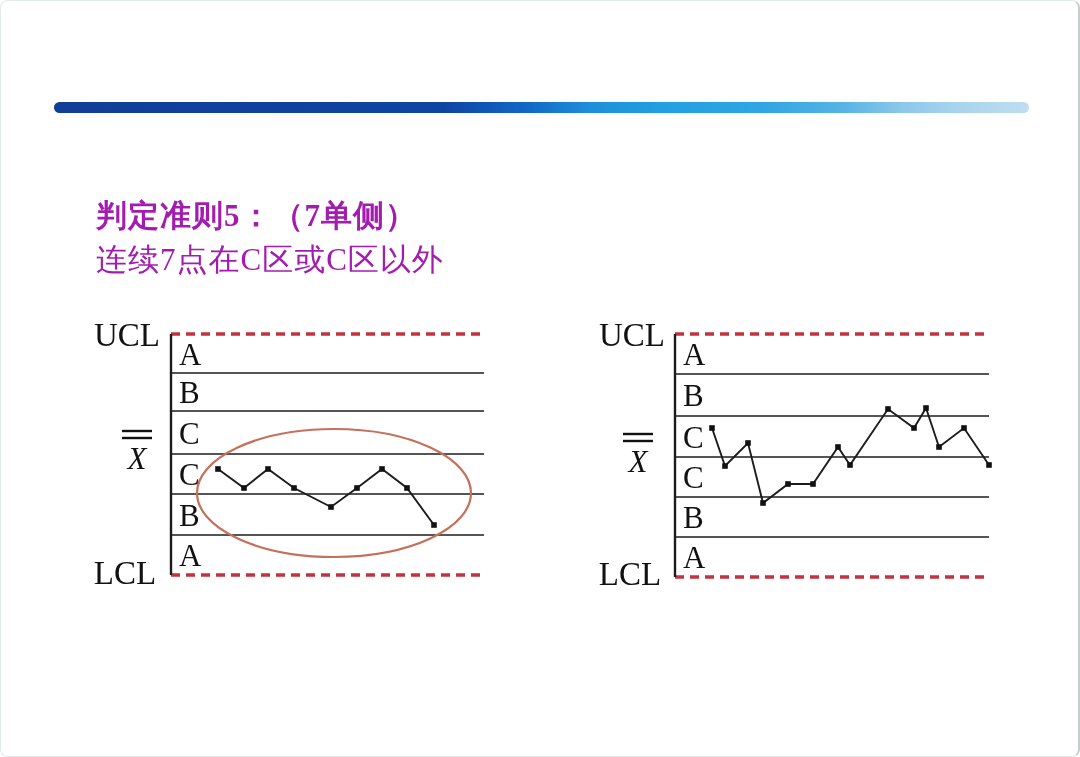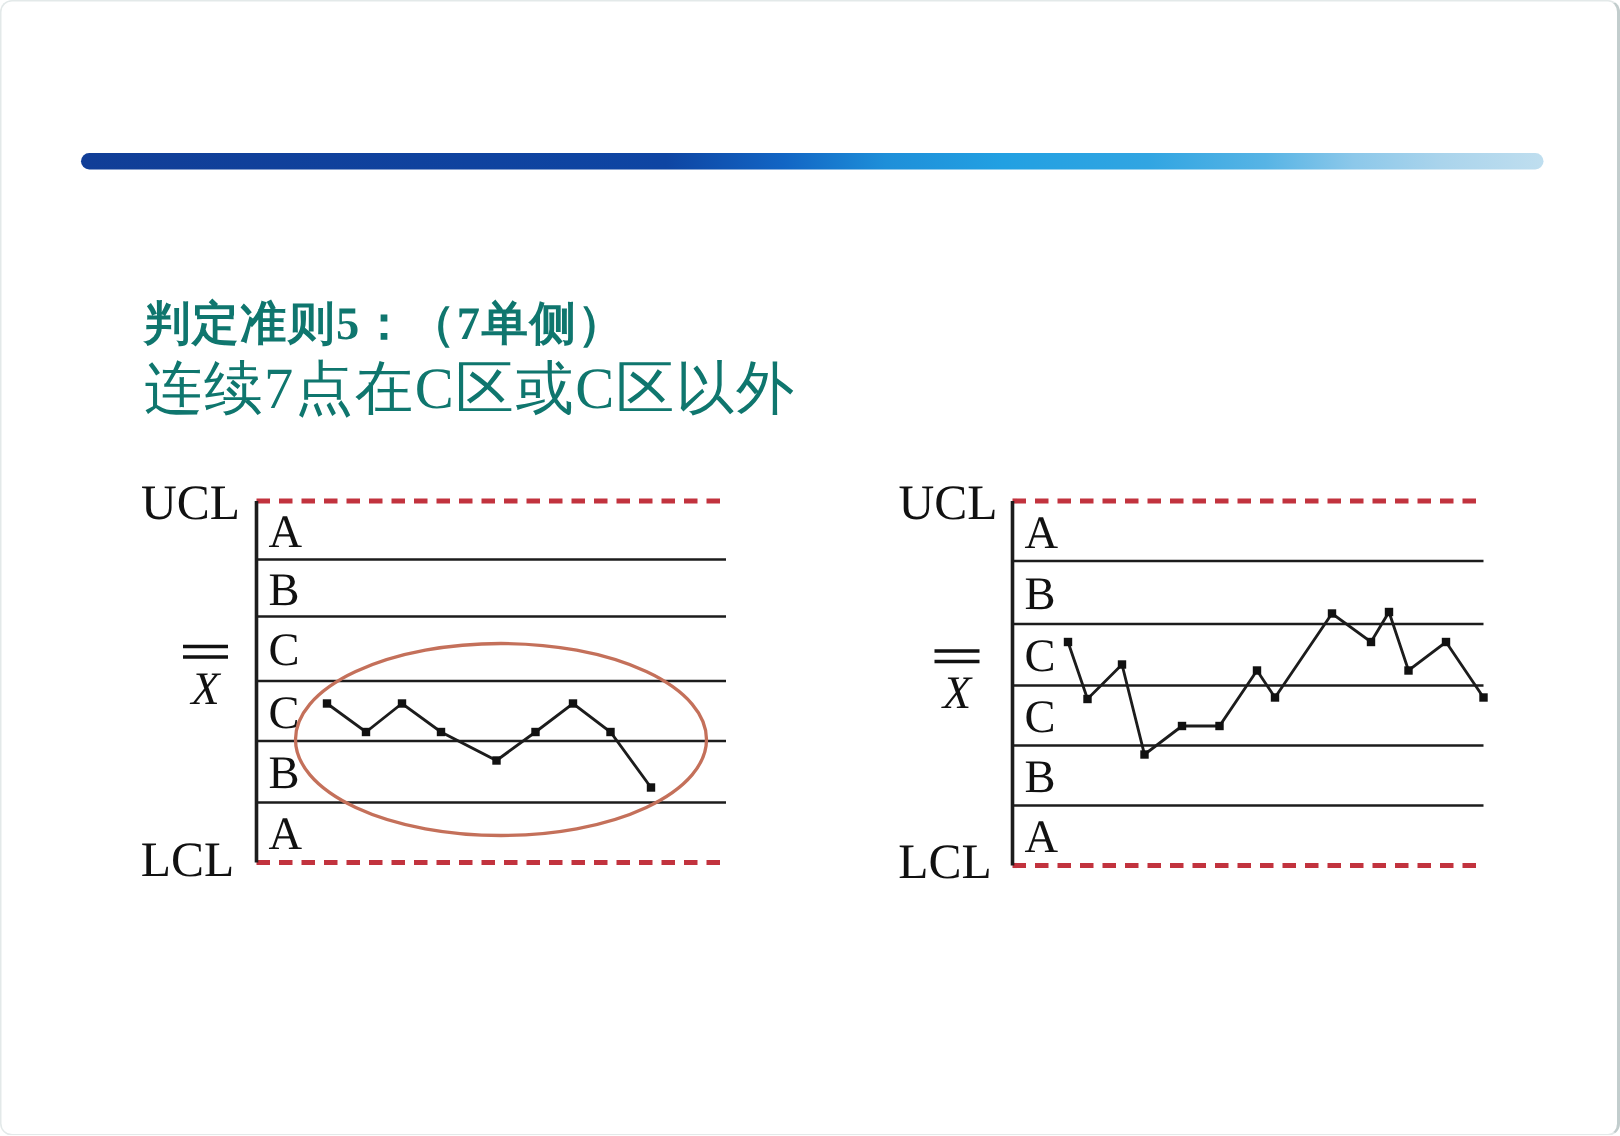--- a/index.html
+++ b/index.html
@@ -15,33 +15,33 @@
     box-sizing:border-box;
   }
   .top-bar{
     position:absolute;
     left:53px;top:101px;
     width:975px;height:11px;
     border-radius:6px;
   }
   .rule-block{
     position:absolute;
-    color:#0f766e;
+    color:#a21caf;
     white-space:nowrap;
   }
   .rule-block.left{left:95px;top:193px;}
   .rule-block.right{left:600px;top:188px;}
   .rule-title{
     font-size:31px;
     font-weight:bold;
     line-height:44px;
     letter-spacing:1px;
   }
   .rule-subtitle{
-    font-size:39px;
+    font-size:31px;
     font-weight:normal;
     line-height:44px;
     letter-spacing:1px;
   }
   .chart-layer{
     position:absolute;left:0;top:0;width:1080px;height:757px;
   }
 </style>
 </head>
 <body>

